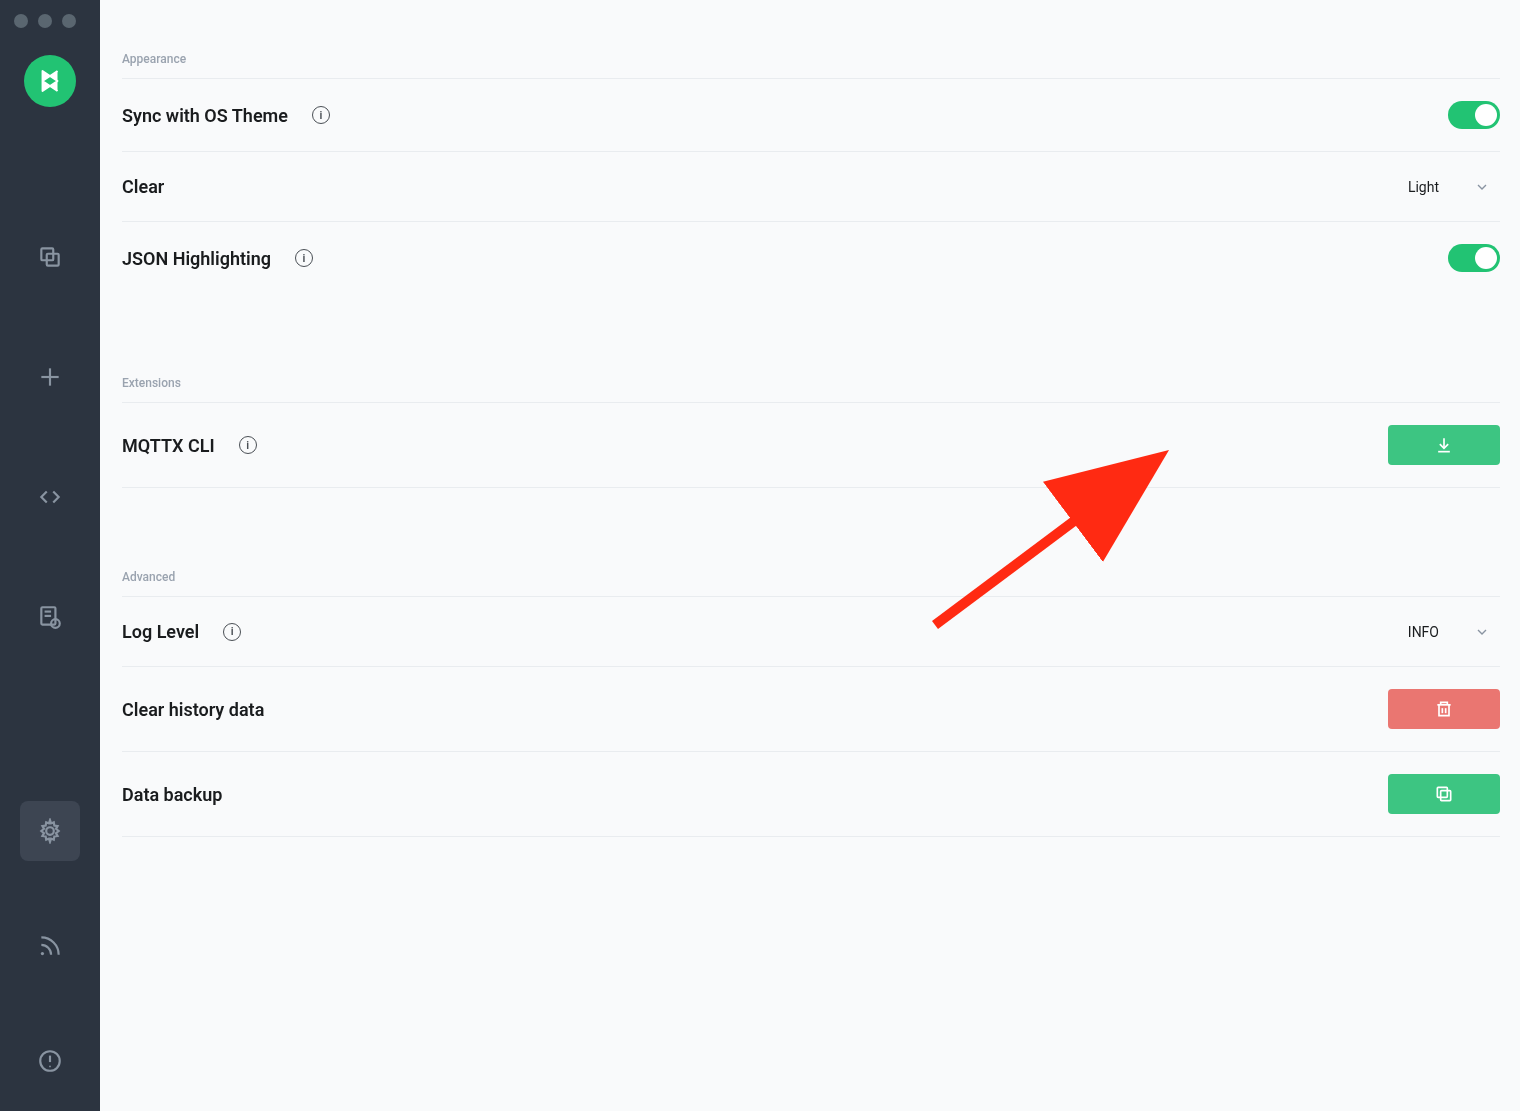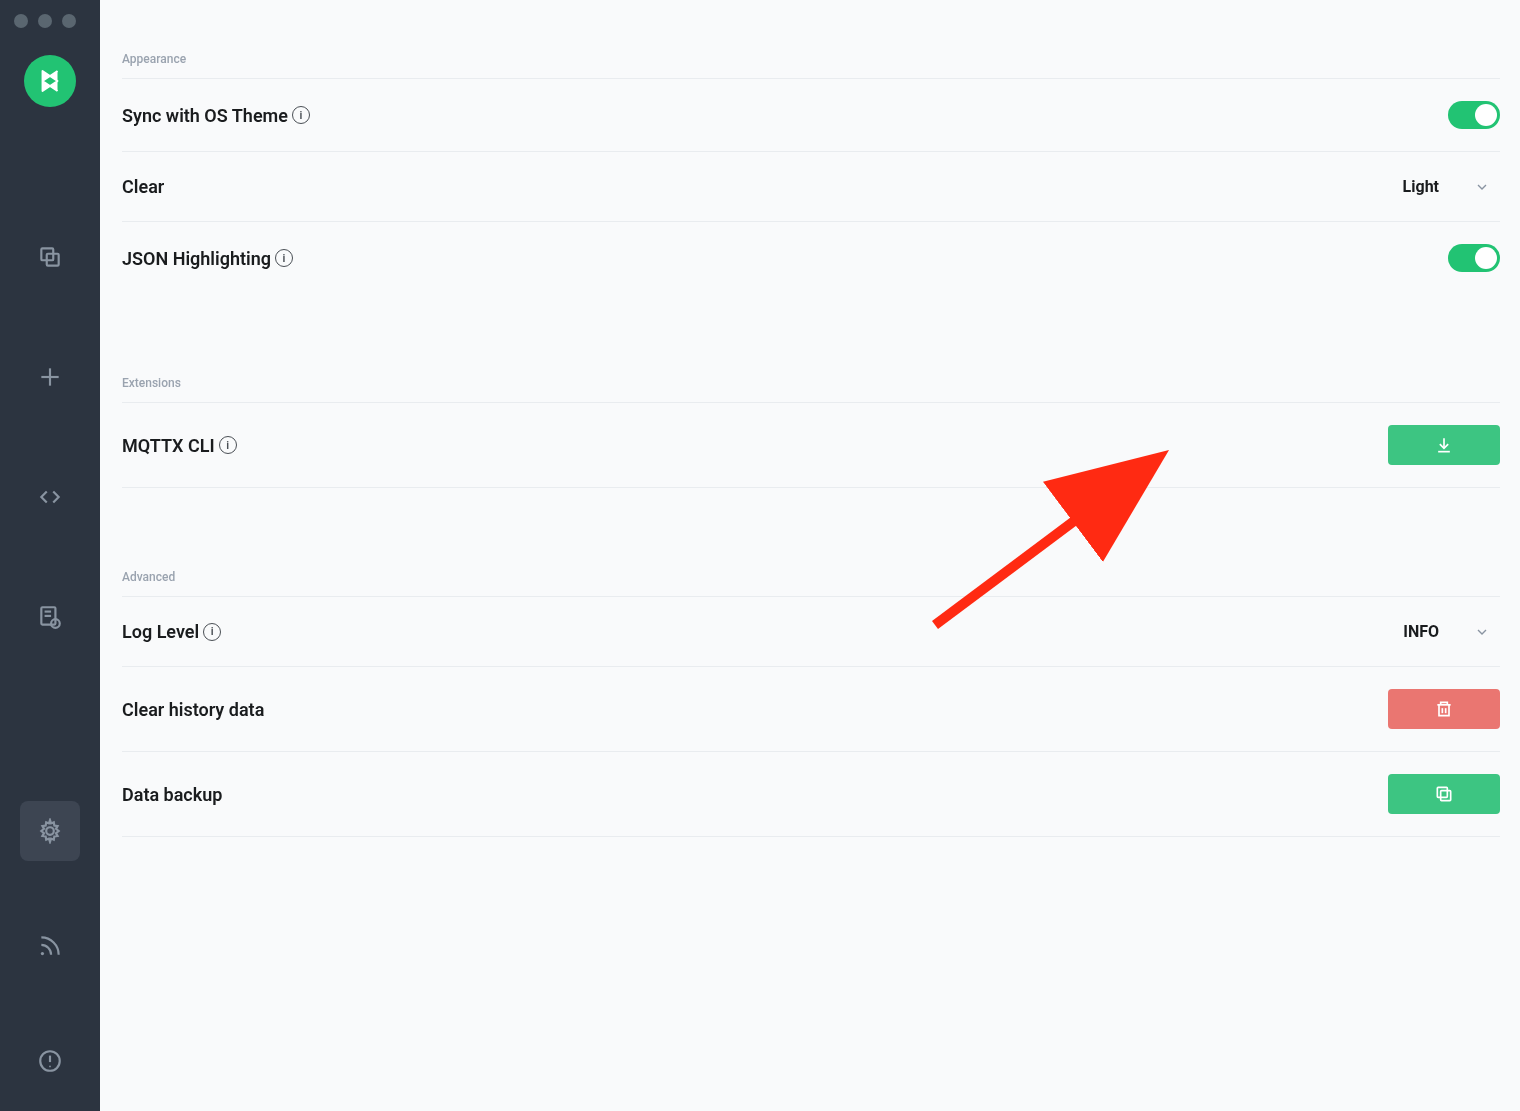--- a/index.html
+++ b/index.html
@@ -106,21 +106,21 @@
       padding: 22px 0;
       border-top: 1px solid #e9ecef;
       min-height: 70px;
     }
     .setting-label {
       font-size: 18px;
       color: #1a1c1e;
       font-weight: 600;
       display: flex;
       align-items: center;
-      gap: 4px;
+      gap: 24px;
     }
     .info-icon {
       width: 18px;
       height: 18px;
       border: 1.8px solid #4a4f55;
       border-radius: 50%;
       display: inline-flex;
       align-items: center;
       justify-content: center;
       font-size: 11px;
@@ -143,25 +143,24 @@
       top: 3px;
       width: 22px;
       height: 22px;
       background: #fff;
       border-radius: 50%;
     }
     .select {
       display: flex;
       align-items: center;
       gap: 35px;
-      font-size: 16px;
+      font-size: 14px;
       color: #1a1c1e;
       cursor: pointer;
       padding-right: 10px;
-      font-weight: bold;
     }
     .select svg {
       width: 16px;
       height: 16px;
       stroke: #8994a1;
       fill: none;
       stroke-width: 2;
     }
     .action-btn {
       width: 112px;

